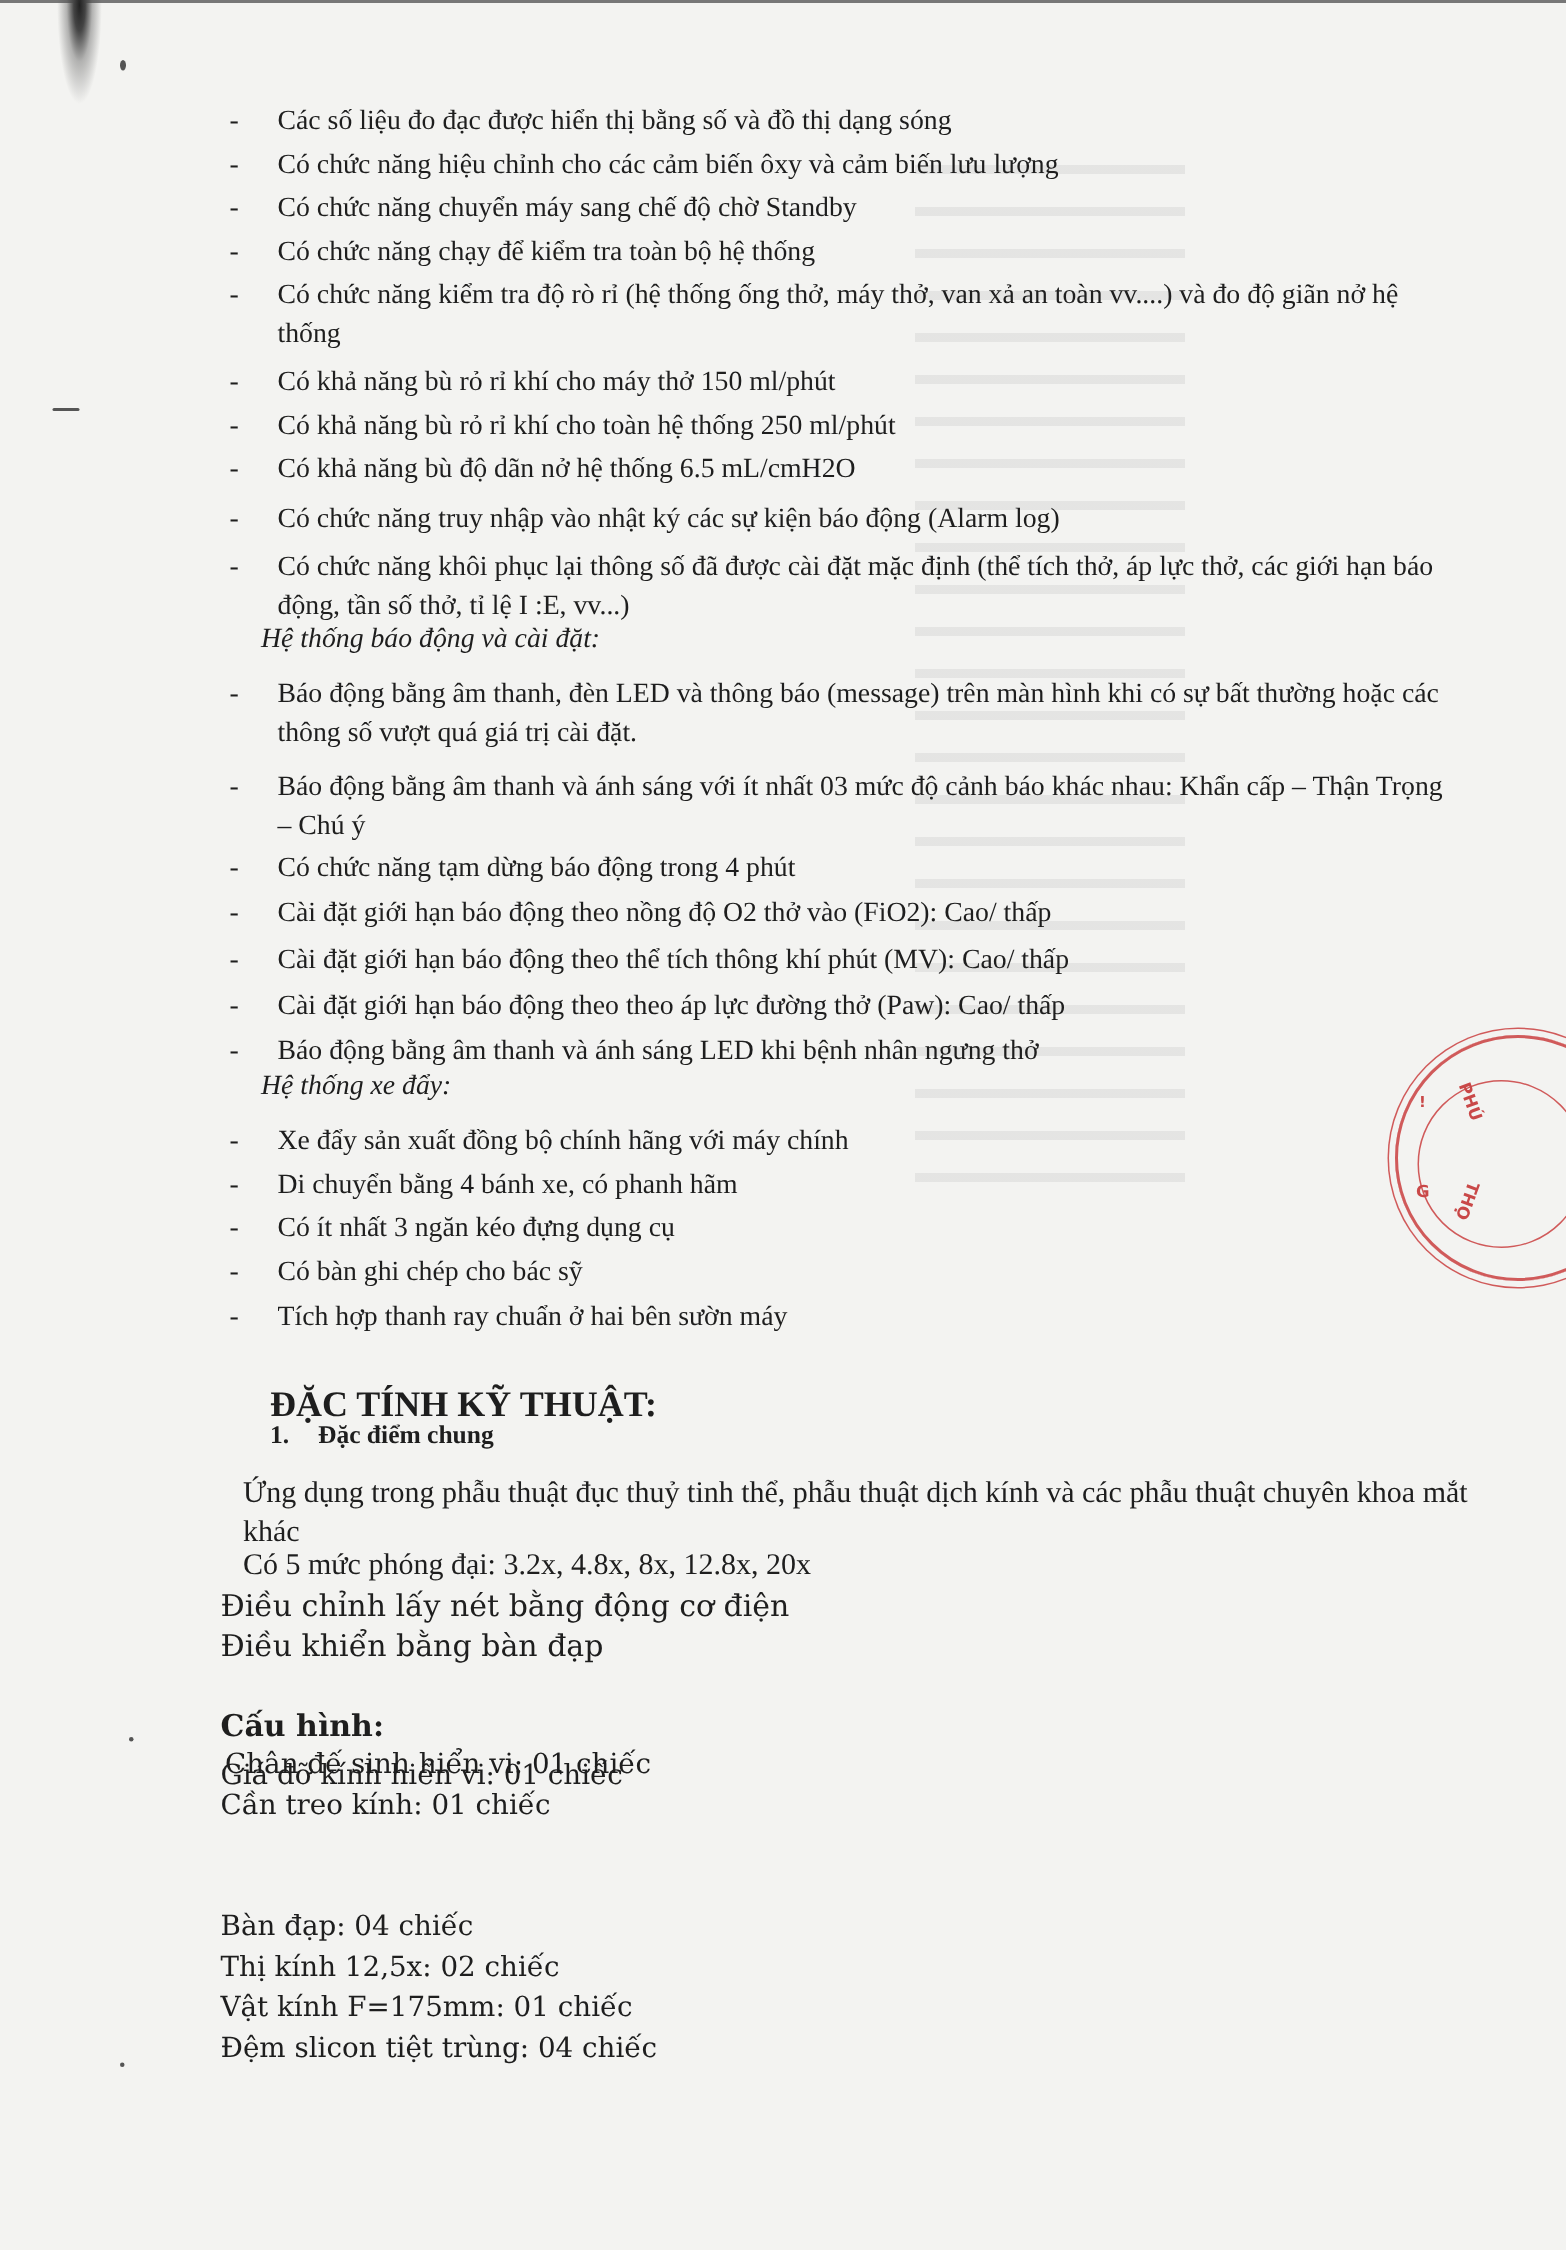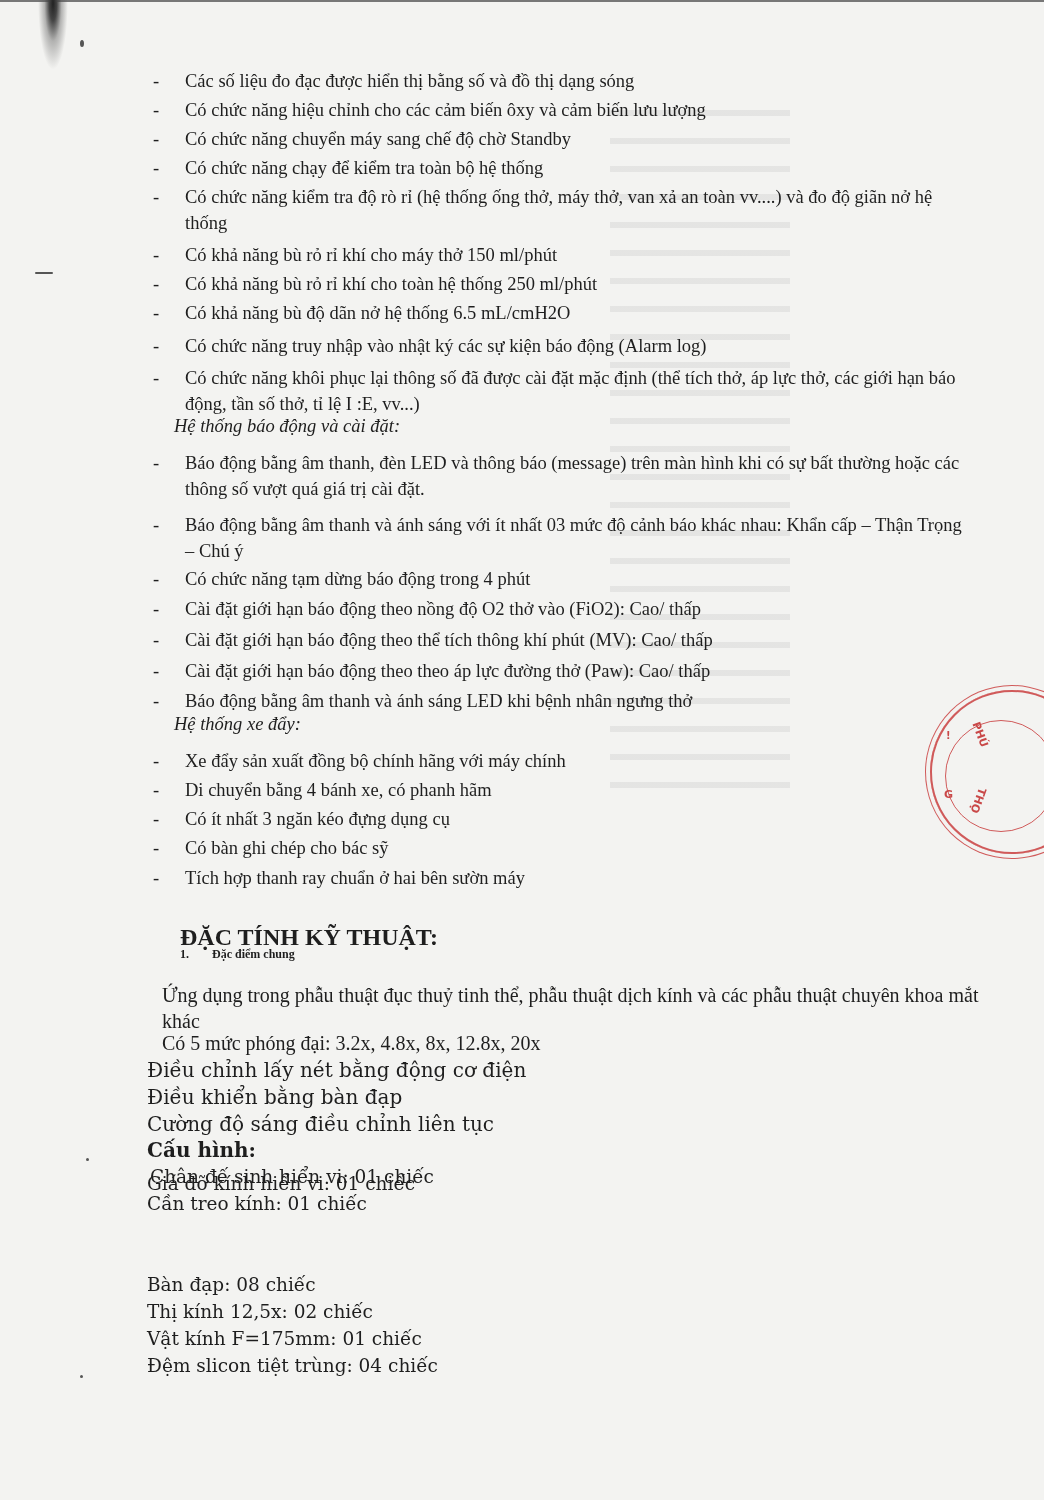--- a/index.html
+++ b/index.html
@@ -17,21 +17,21 @@
     .ghost { position: absolute; left: 610px; top: 110px; width: 180px; height: 700px; opacity: 0.06;
       background: repeating-linear-gradient(180deg, #000 0 6px, transparent 6px 28px); }
 
     .bullet { position: absolute; left: 153px; font-size: 18.5px; line-height: 26px; }
     .bullet .dash { position: absolute; left: 0; top: 0; }
     .bullet .txt { position: absolute; left: 32px; width: 790px; white-space: normal; }
     .heading-italic { position: absolute; left: 150px; font-size: 18.5px; font-style: italic; margin-left: 24px; }
 
     .sec-title { position: absolute; left: 147px; top: 894px; font-size: 23px; font-weight: bold; letter-spacing: 0.2px; }
     .sub-title { position: absolute; left: 180px; top: 924px; font-size: 24px; font-weight: bold; }
-    .num-title { position: absolute; left: 180px; top: 947px; font-size: 12px; font-weight: bold; }
+    .num-title { position: absolute; left: 180px; top: 947px; font-size: 17px; font-weight: bold; }
     .num-title .num { display: inline-block; width: 32px; }
 
     .para { position: absolute; left: 162px; font-size: 20px; line-height: 26px; }
     .spec { position: absolute; left: 147px; font-size: 20px; line-height: 26px; font-family: "DejaVu Serif", "Liberation Serif", serif; font-size: 18.5px; }
     .spec-bold { font-weight: bold; }
 
     .stamp { position: absolute; left: 930px; top: 690px; width: 160px; height: 160px; border-radius: 50%;
       border: 2px solid #d05a5a; box-shadow: 0 0 0 4px #f3f3f1, 0 0 0 5px #d05a5a; }
     .stamp-inner { position: absolute; left: 945px; top: 720px; width: 110px; height: 110px; border-radius: 50%; border: 1.5px solid #d05a5a; }
     .stamp-text { position: absolute; color: #c94848; font-family: "DejaVu Sans", sans-serif; font-size: 11px; font-weight: bold; }
@@ -143,28 +143,27 @@
       <span class="txt">Tích hợp thanh ray chuẩn ở hai bên sườn máy</span>
     </div>
 
   <div class="sub-title">ĐẶC TÍNH KỸ THUẬT:</div>
   <div class="num-title"><span class="num">1.</span><span>Đặc điểm chung</span></div>
 
   <div class="para" style="top:982px;width:830px;">Ứng dụng trong phẫu thuật đục thuỷ tinh thể, phẫu thuật dịch kính và các phẫu thuật chuyên khoa mắt khác</div>
   <div class="para" style="top:1030px;">Có 5 mức phóng đại: 3.2x, 4.8x, 8x, 12.8x, 20x</div>
   <div class="spec" style="top:1057px;font-size:20px;">Điều chỉnh lấy nét bằng động cơ điện</div>
   <div class="spec" style="top:1084px;font-size:20px;">Điều khiển bằng bàn đạp</div>
-  <div class="spec" style="top:1111px;font-size:20px;">Cường độ sáng điều chỉnh liên tục</div>
 
   <div class="spec spec-bold" style="top:1137px;font-size:20px;">Cấu hình:</div>
 
   <div class="spec" style="top:1164px;left:150px;">Chân đế sinh hiển vi: 01 chiếc</div>
   <div class="spec" style="top:1191px;">Cần treo kính: 01 chiếc</div>
   <div class="spec" style="top:1171px;">Giá đỡ kính hiển vi: 01 chiếc</div>
-  <div class="spec" style="top:1272px;">Bàn đạp: 08 chiếc</div>
+  <div class="spec" style="top:1272px;">Bàn đạp: 04 chiếc</div>
   <div class="spec" style="top:1299px;">Thị kính 12,5x: 02 chiếc</div>
   <div class="spec" style="top:1326px;">Vật kính F=175mm: 01 chiếc</div>
   <div class="spec" style="top:1353px;">Đệm slicon tiệt trùng: 04 chiếc</div>
 
   <div class="stamp"></div>
   <div class="stamp-inner"></div>
   <div class="stamp-text" style="left:967px;top:728px;transform:rotate(70deg);">PHÚ</div>
   <div class="stamp-text" style="left:965px;top:794px;transform:rotate(110deg);">THỌ</div>
   <div class="stamp-text" style="left:944px;top:788px;">G</div>
   <div class="stamp-text" style="left:946px;top:730px;font-size:10px;">!</div>

